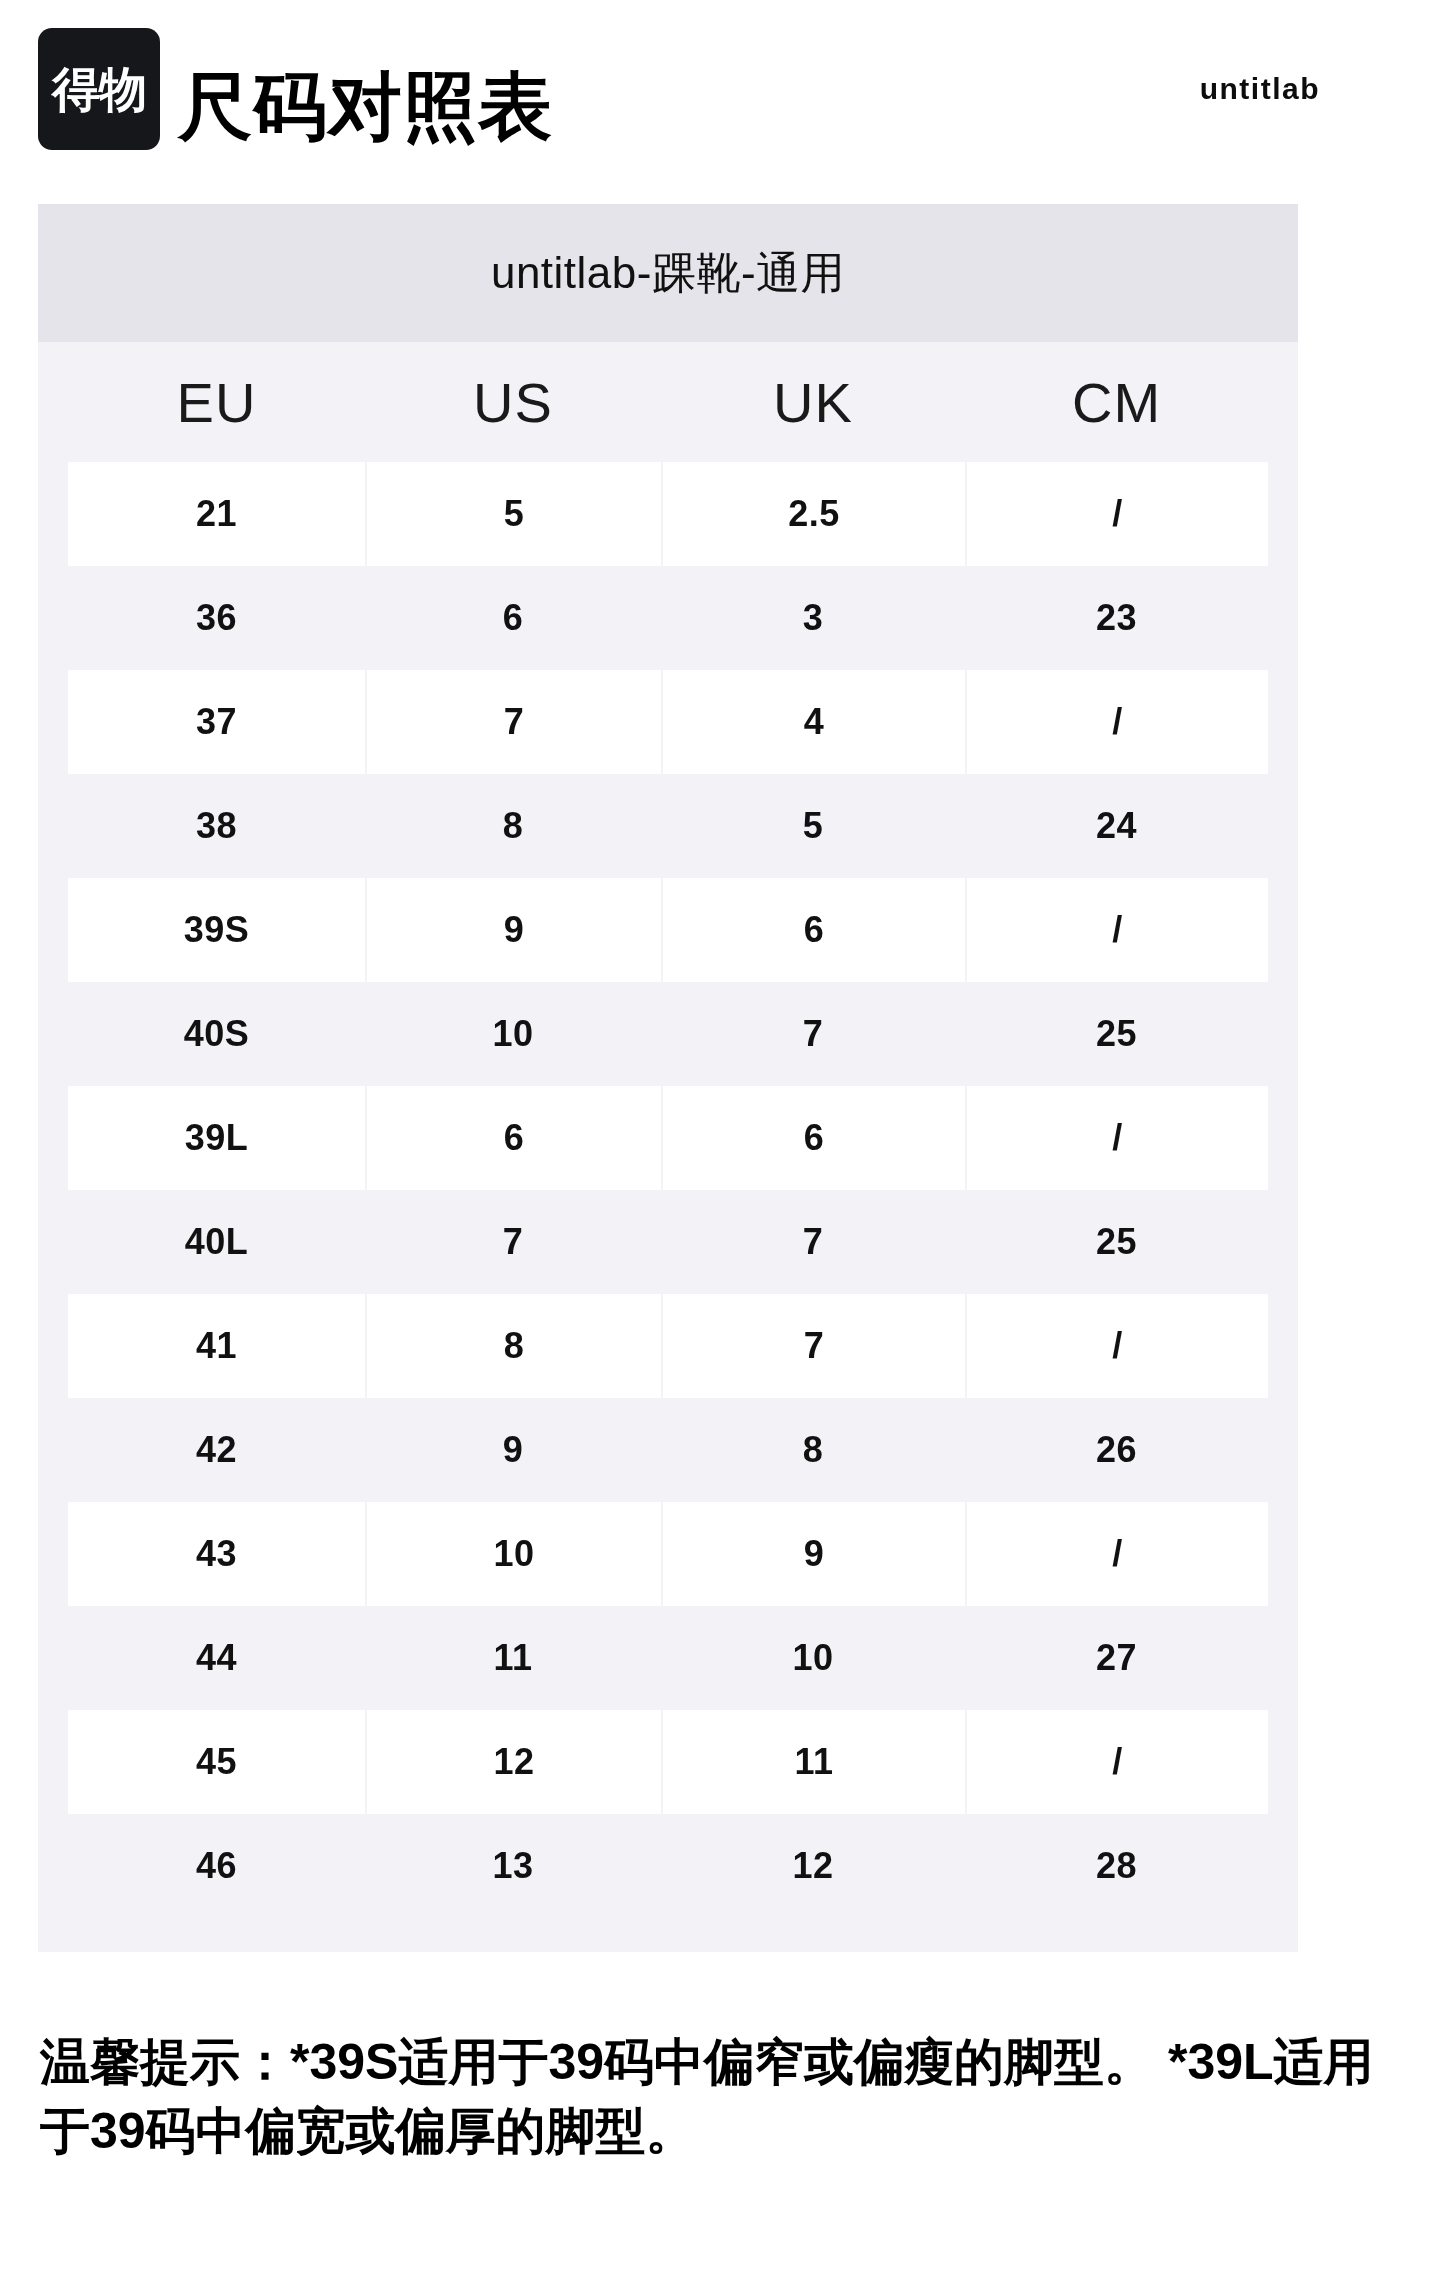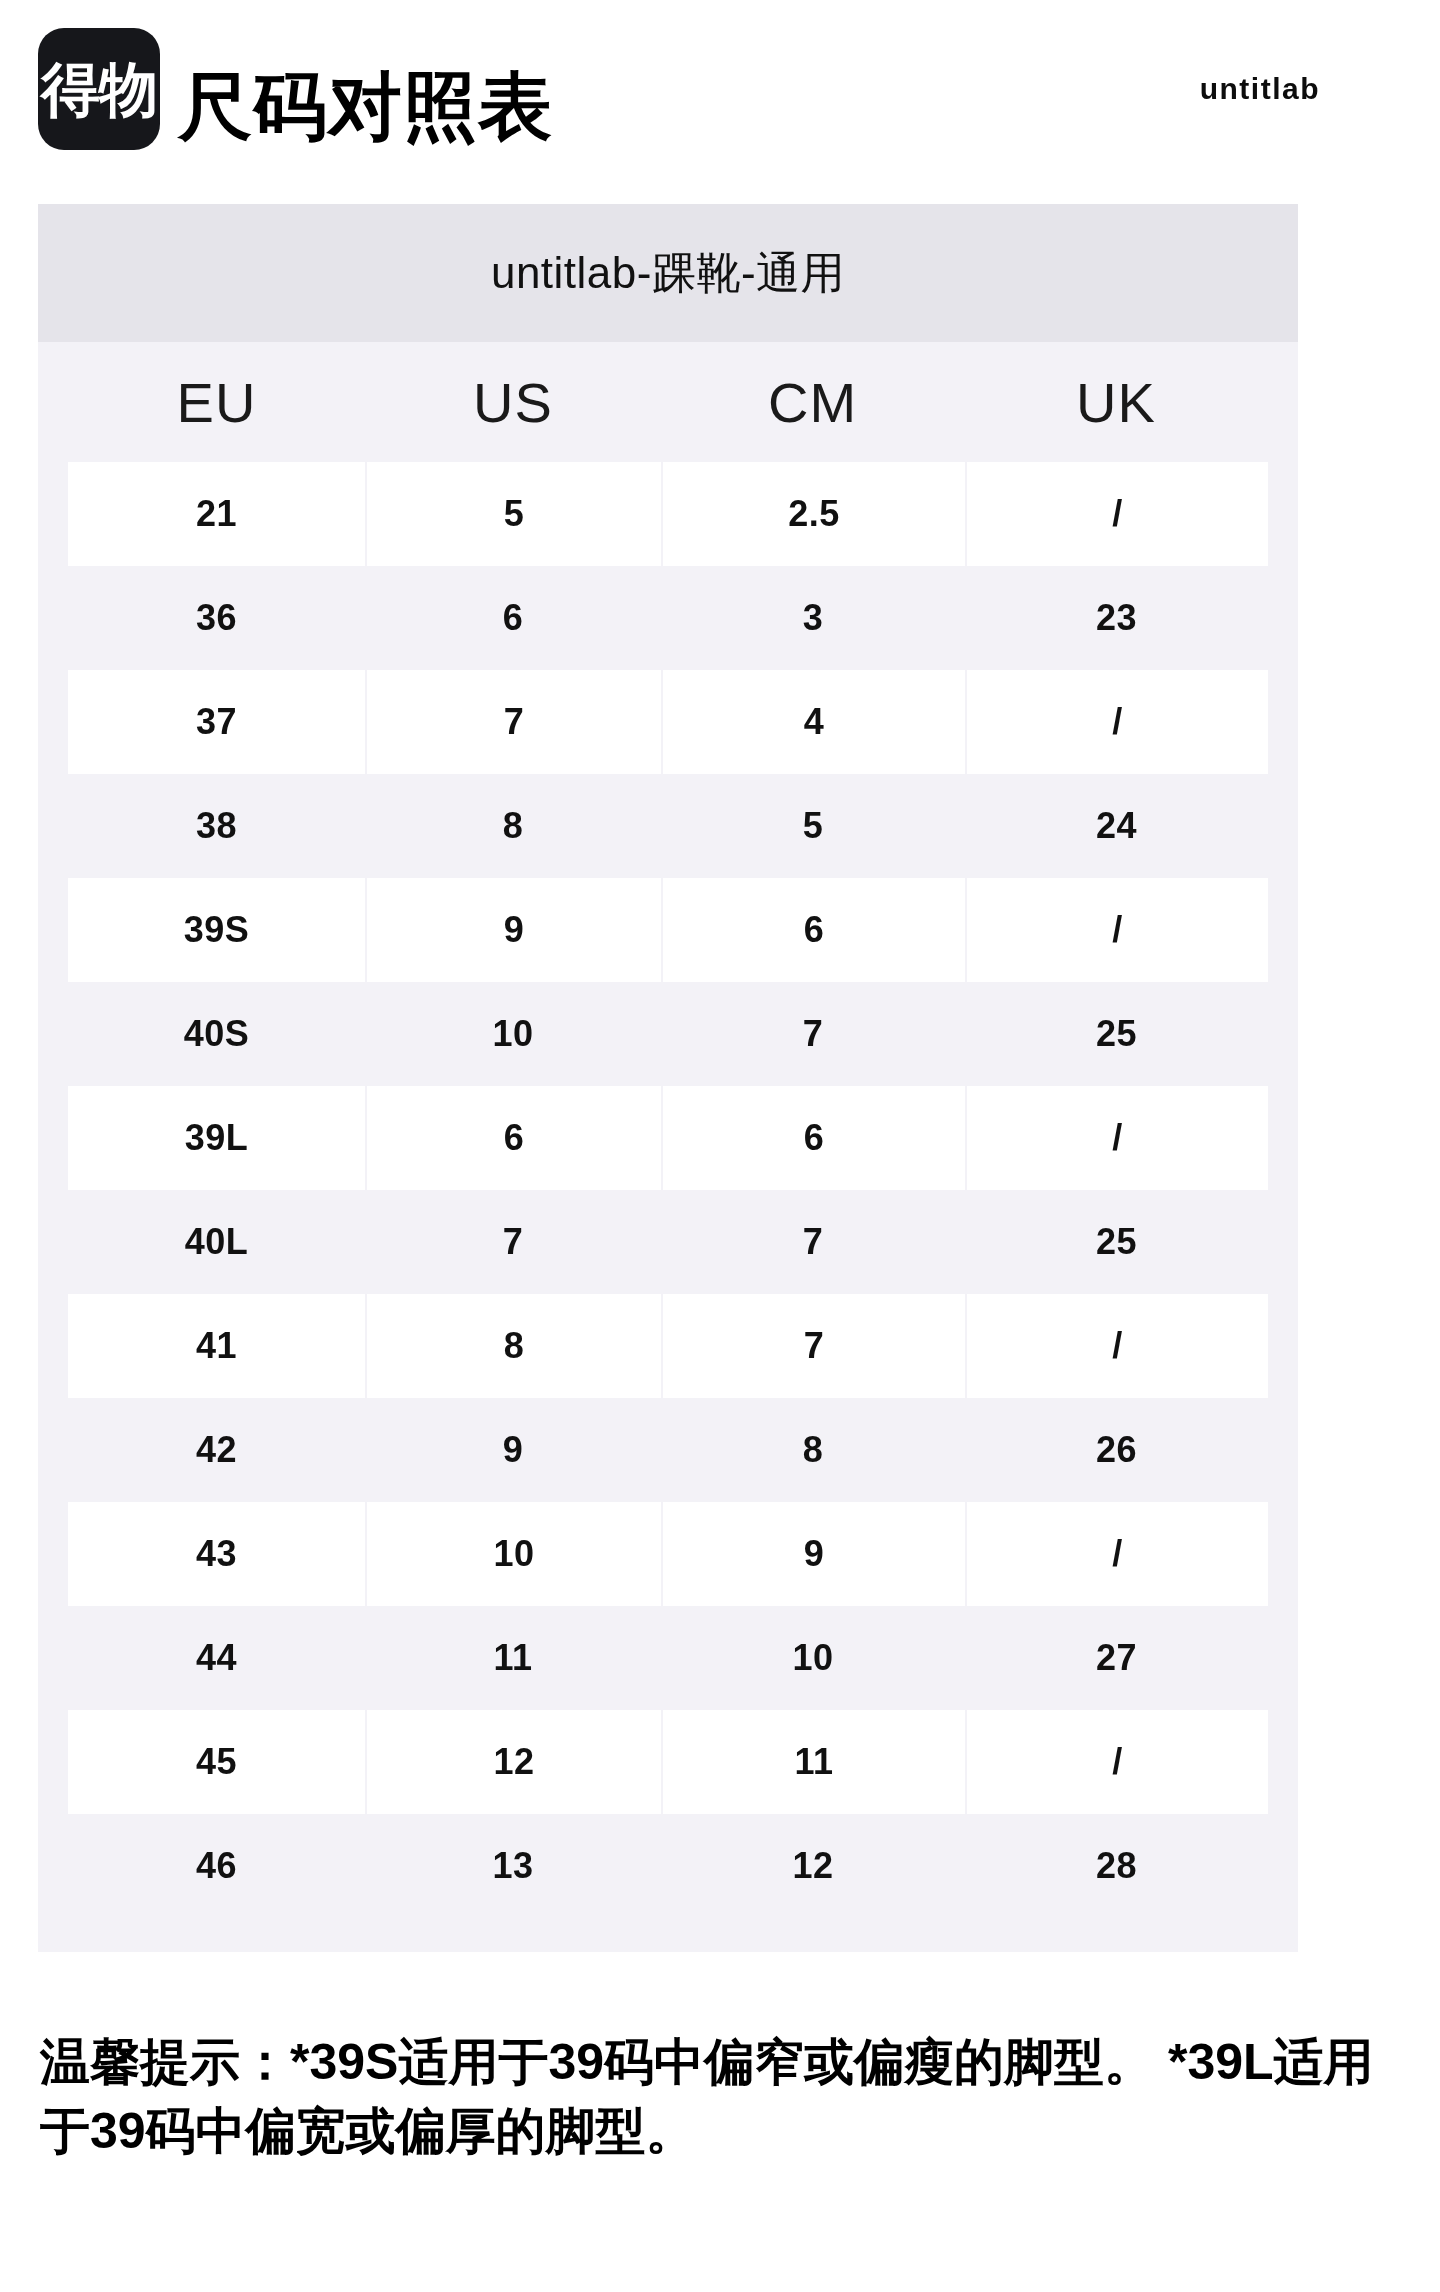--- a/index.html
+++ b/index.html
@@ -24,27 +24,27 @@
     left: 38px;
     top: 24px;
     width: 1364px;
     height: 130px;
     display: flex;
     align-items: center;
   }
   .brand-badge {
     width: 122px;
     height: 122px;
-    border-radius: 26px;
+    border-radius: 14px;
     background: #16171b;
     color: #ffffff;
     display: flex;
     align-items: center;
     justify-content: center;
-    font-size: 59px;
+    font-size: 48px;
     font-weight: 700;
     letter-spacing: -1px;
     line-height: 1;
     flex: 0 0 auto;
     font-family: "DejaVu Sans", "Liberation Sans", sans-serif;
   }
   .page-title {
     margin-left: 18px;
     font-size: 74px;
     font-weight: 700;
@@ -153,22 +153,22 @@
     <div class="brandmark">untitlab</div>
   </div>
 
   <div class="table-card">
     <div class="table-title">untitlab-踝靴-通用</div>
 
     <div class="table-body">
       <div class="thead">
         <div class="th c0">EU</div>
         <div class="th c1">US</div>
+        <div class="th c2">UK</div>
         <div class="th c3">CM</div>
-        <div class="th c2">UK</div>
       </div>
       <div class="rows" id="rows-container">
           <div class="row plain">
             <div class="cell c0">21</div>
             <div class="cell c1">5</div>
             <div class="cell c2">2.5</div>
             <div class="cell c3">/</div>
           </div>
           <div class="row shade">
             <div class="cell c0">36</div>

